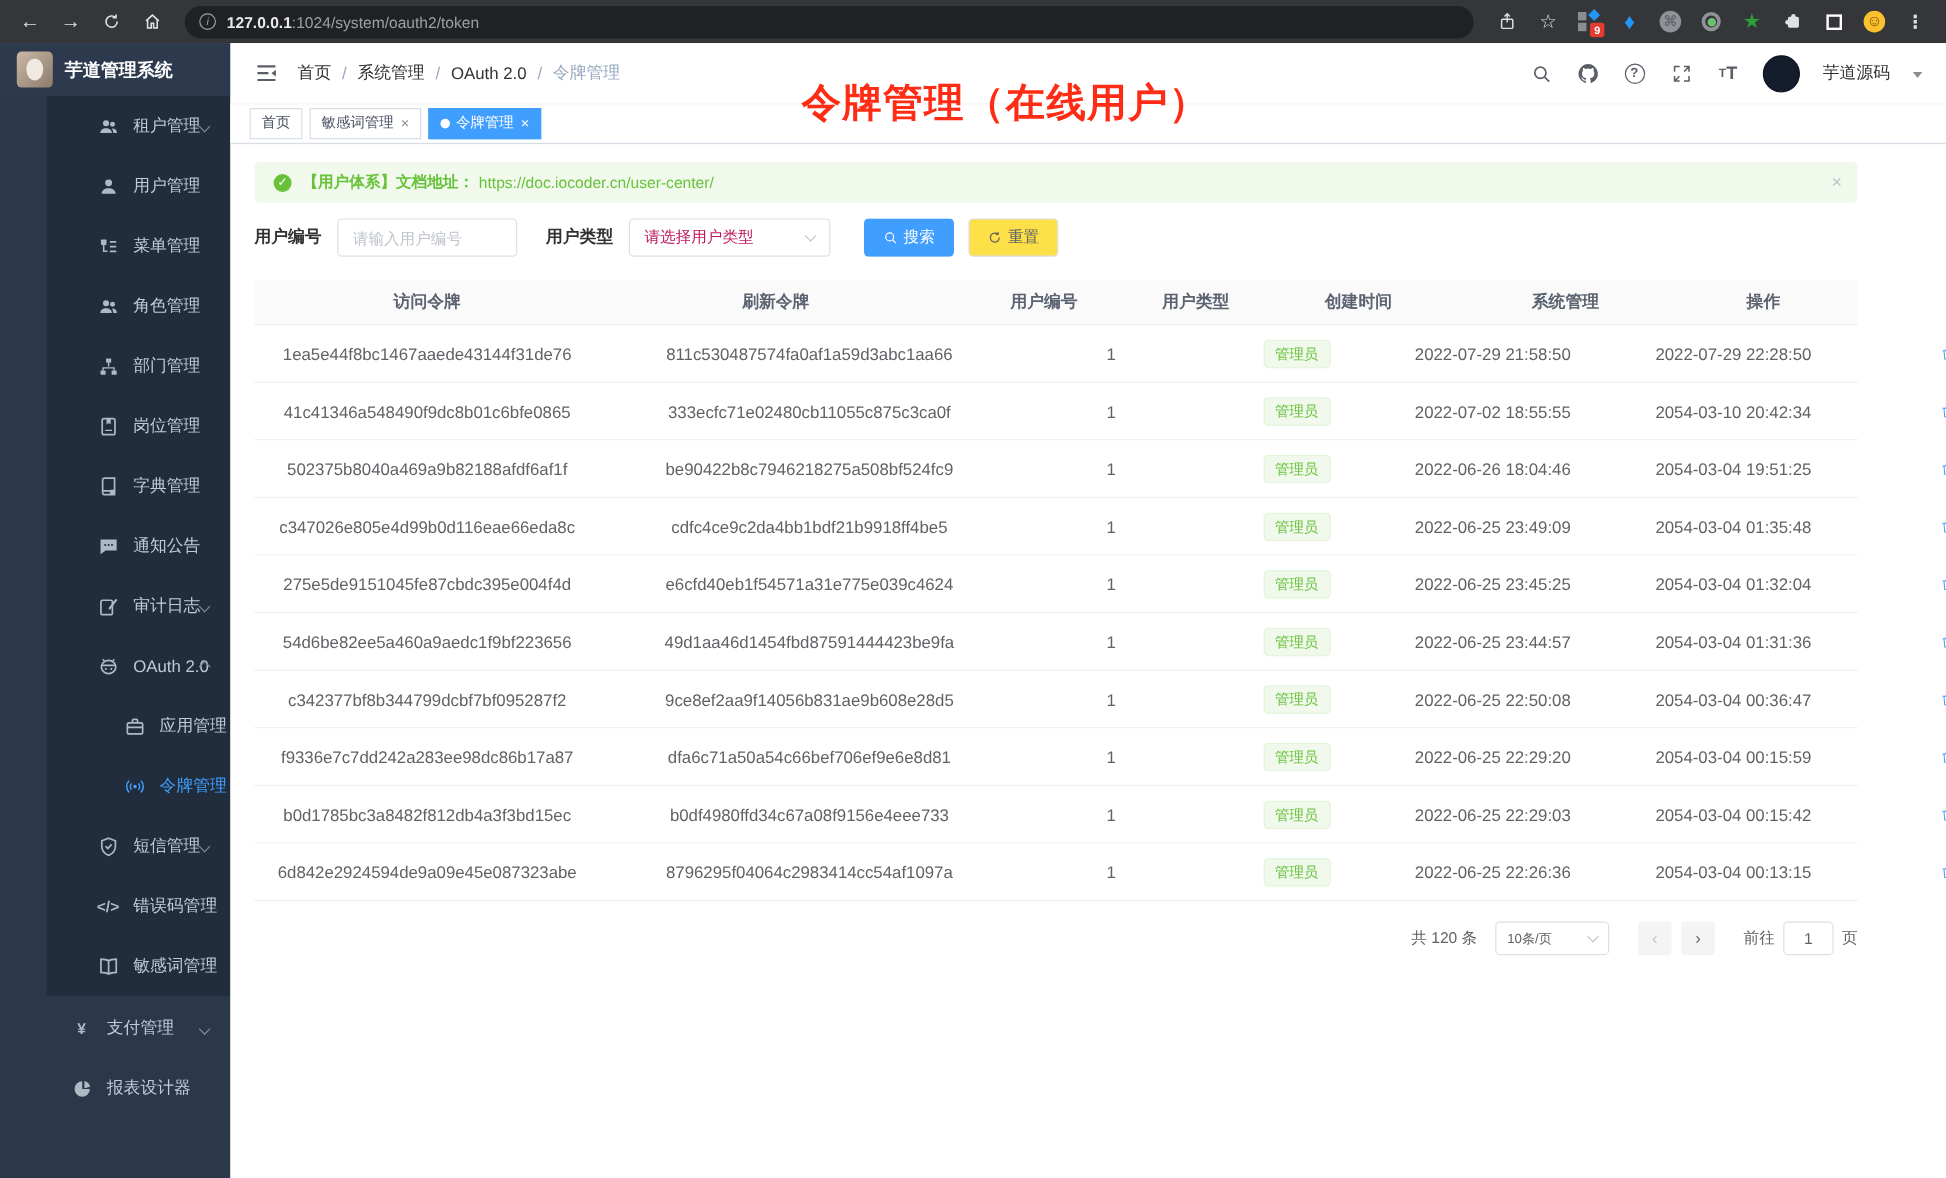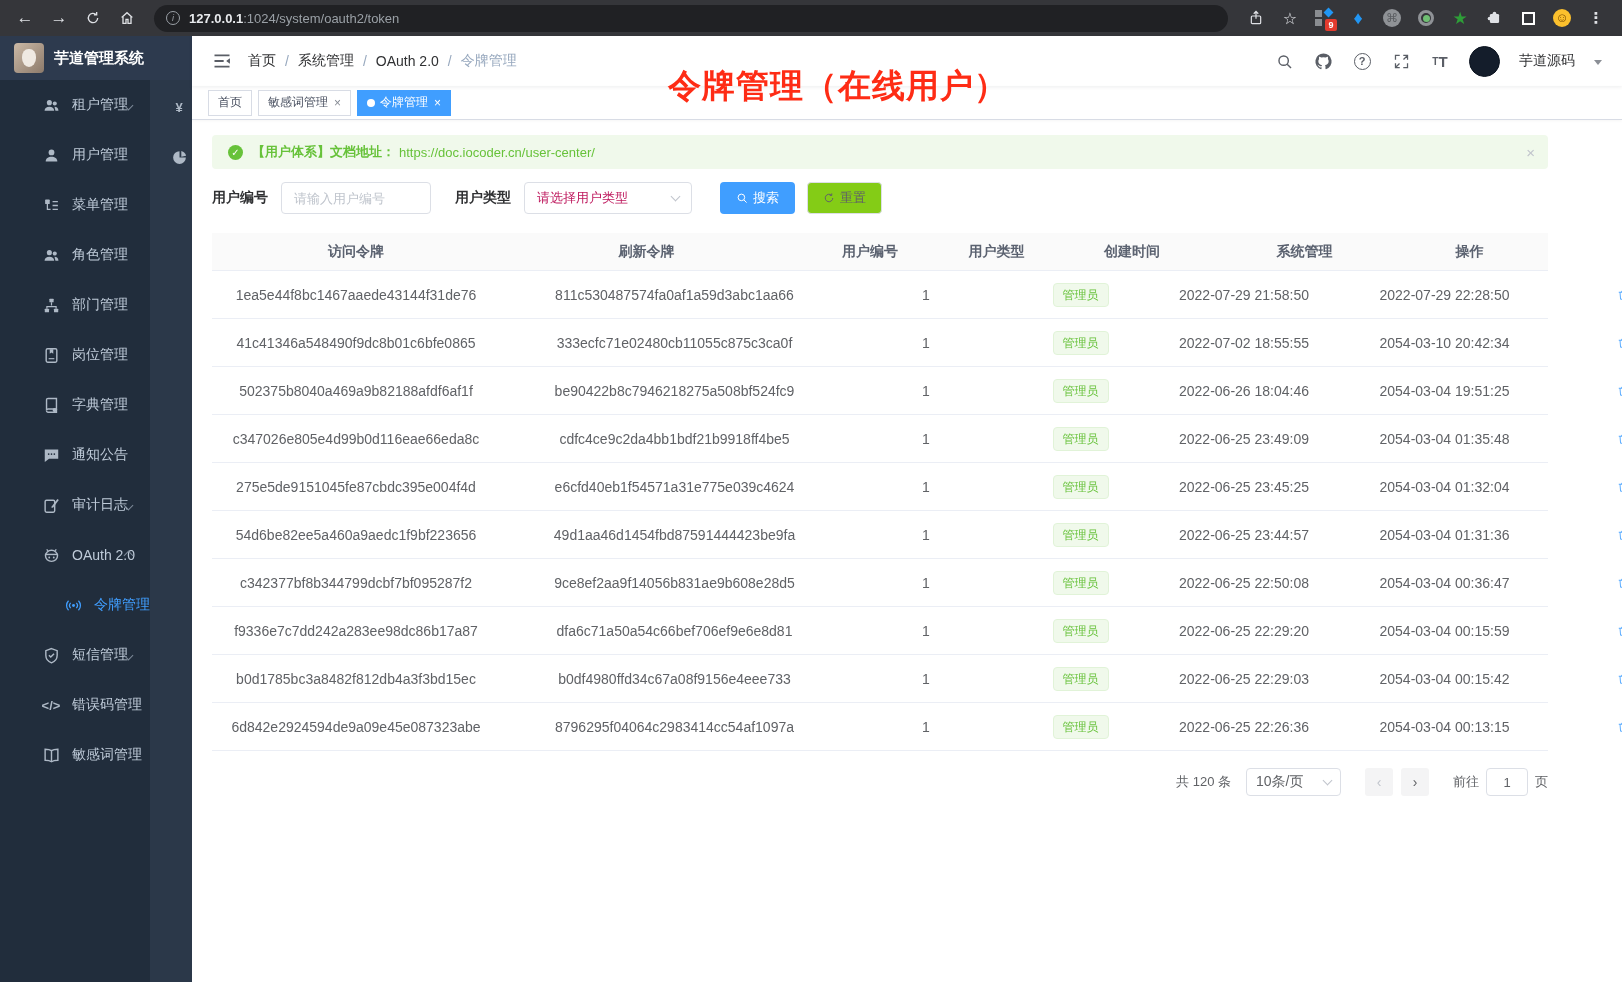--- a/index.html
+++ b/index.html
@@ -32,21 +32,21 @@
 
   
   .app { display:flex; height:946px; }
 
   
   .sidebar { width:192px; flex-shrink:0; display:flex; flex-direction:column; background:#2b3849; color:#bfcbd9; }
   .logo-bar { height:44px; background:#2d3a4e; display:flex; align-items:center; padding:0 14px; gap:10px; cursor:pointer; flex-shrink:0; }
   .logo-img { width:30px; height:30px; border-radius:4px; background:linear-gradient(135deg,#cbb9a6,#8c7a6b); position:relative; flex-shrink:0; }
   .logo-img:after { content:""; position:absolute; left:8px; top:6px; width:14px; height:18px; background:#efe9e2; border-radius:45% 45% 50% 50%; }
   .logo-title { color:#fff; font-size:15px; font-weight:700; white-space:nowrap; }
-  .side-scroll { flex:1; display:flex; flex-direction:row; overflow:hidden; }
+  .side-scroll { flex:1; display:flex; flex-direction:column; overflow:hidden;padding-left:39px; }
   .side-dark { background:#212d3c; }
   .side-light { background:#2b3849; flex:1; padding-top:2px; }
   .side-item { height:50px; display:flex; align-items:center; gap:12px; cursor:pointer; position:relative; font-size:14px; color:#bfcbd9; white-space:nowrap; }
   .side-item .icon { width:18px; height:18px; color:#aeb9c6; display:flex; align-items:center; justify-content:center; flex-shrink:0; }
   .side-item.lv1 { padding-left:20px; }
   .side-item.lv2 { padding-left:42px; }
   .side-item.lv3 { padding-left:64px; }
   .side-item.active { color:#409eff; }
   .side-item.active .icon { color:#409eff; }
   .chev { width:7px; height:7px; border-right:1.6px solid #7d8a99; border-bottom:1.6px solid #7d8a99; display:inline-block; }
@@ -93,36 +93,36 @@
 
   .filters { display:flex; align-items:center; margin-top:13px; height:32px; }
   .flabel { font-weight:700; color:#303133; font-size:14px; margin-right:13px; }
   .f-input { width:150px; height:32px; border:1px solid #dcdfe6; border-radius:4px; padding:0 12px; font-size:13px; color:#606266; outline:none; font-family:inherit; }
   .f-input::placeholder { color:#bfc4cc; }
   .f-select { width:168px; height:32px; border:1px solid #dcdfe6; border-radius:4px; padding:0 12px; display:flex; align-items:center; justify-content:space-between; color:#be185d; font-size:13px; cursor:pointer; }
   .f-select .chev { border-color:#c0c4cc; margin-top:-3px; }
   .gap24 { width:24px; } .gap28 { width:28px; } .gap12 { width:12px; }
   .btn { height:32px; border-radius:4px; display:inline-flex; align-items:center; gap:5px; padding:0 15px; font-size:13px; cursor:pointer; border:1px solid transparent; }
   .btn.primary { background:#409eff; color:#fff; }
-  .btn.plain { background:#84cc16; color:#606266; border-color:#dcdfe6;align-items:center; }
+  .btn.plain { background:#fde047; color:#606266; border-color:#dcdfe6;align-items:center; }
   .btn .bic { display:flex; }
 
   
   .table { width:1336px; margin-top:19px; font-size:14px; color:#606266; }
   .t-header { display:flex; align-items:center; height:38px; background:#fafafa; border-bottom:1px solid #ebeef5; font-weight:600; color:#5b6270; }
   .t-row { display:flex; align-items:center; height:48px; border-bottom:1px solid #ebeef5; background:#fff;gap:28px; }
   .t-cell { text-align:center; overflow:hidden; white-space:nowrap; flex-shrink:0; }
   .ubadge { display:inline-block; background:#f0f9eb; border:1px solid #e1f3d8; color:#67c23a; border-radius:4px; font-size:12px; line-height:1; padding:5px 9px; }
   .act-link { color:#409eff; display:inline-flex; align-items:center; gap:3px; cursor:pointer; font-size:13px; }
   .act-link .icon { display:flex; }
 
   
   .pager { width:1336px; margin-top:17px; display:flex; align-items:center; justify-content:flex-end; font-size:13px; color:#606266; }
   .p-total { margin-right:15px; }
-  .p-size { width:95px; height:28px; border:1px solid #dcdfe6; border-radius:4px; display:flex; align-items:center; justify-content:space-between; padding:0 9px; color:#606266; font-size:14px; cursor:pointer; margin-right:20px; }
+  .p-size { width:95px; height:28px; border:1px solid #dcdfe6; border-radius:4px; display:flex; align-items:center; justify-content:space-between; padding:0 9px; color:#606266; font-size:11px; cursor:pointer; margin-right:20px; }
   .p-size .chev { border-color:#c0c4cc; margin-top:-3px; }
   .p-btn { min-width:28px; height:28px; padding:0 4px; margin:0 4px; border-radius:3px; background:#f4f4f5; color:#606266; display:inline-flex; align-items:center; justify-content:center; cursor:pointer; font-size:13px; }
   .p-btn.activepg { background:#409eff; color:#fff; font-weight:700; }
   .p-btn.more { letter-spacing:1px; color:#8d9095; font-size:10px; font-weight:700; }
   .p-prev { color:#c0c4cc; font-size:14px; }
   .p-next { font-size:14px; }
   .p-goto { margin-left:20px; display:flex; align-items:center; gap:7px; }
   .p-goto input { width:42px; height:28px; border:1px solid #dcdfe6; border-radius:4px; text-align:center; font-size:13px; color:#606266; outline:none; font-family:inherit; }
 </style>
 </head>
@@ -297,20 +297,29 @@
                 <ellipse cx="12" cy="12.5" rx="8.5" ry="7.8" fill="none" stroke="currentColor" stroke-width="2"></ellipse>
                 <path d="M3.8 10.5h16.4" stroke="currentColor" stroke-width="2"></path>
                 <circle cx="8.8" cy="14.8" r="1.3"></circle>
                 <circle cx="15.2" cy="14.8" r="1.3"></circle>
                 <path d="M7 5.3 5.2 3.4M17 5.3l1.8-1.9" stroke="currentColor" stroke-width="1.8"></path>
               </svg>
             </span>
             <span>OAuth 2.0</span>
             <span class="arr chev up"></span>
           </div>
+          <div class="side-item lv3">
+            <span class="icon">
+              <svg viewBox="0 0 24 24" width="17" height="17" fill="currentColor">
+                <rect x="3" y="7.5" width="18" height="13" rx="2" fill="none" stroke="currentColor" stroke-width="2"></rect>
+                <path d="M9 7.5V4.8a1.3 1.3 0 0 1 1.3-1.3h3.4A1.3 1.3 0 0 1 15 4.8v2.7M3 13h18" stroke="currentColor" stroke-width="2" fill="none"></path>
+              </svg>
+            </span>
+            <span>应用管理</span>
+          </div>
           <div class="side-item lv3 active">
             <span class="icon">
               <svg viewBox="0 0 24 24" width="17" height="17" fill="currentColor">
                 <circle cx="12" cy="12" r="2.1"></circle>
                 <path d="M8 8.3a5.4 5.4 0 0 0 0 7.4M16 8.3a5.4 5.4 0 0 1 0 7.4M5 5.2a9.7 9.7 0 0 0 0 13.6M19 5.2a9.7 9.7 0 0 1 0 13.6" fill="none" stroke="currentColor" stroke-width="1.8"></path>
               </svg>
             </span>
             <span>令牌管理</span>
           </div>
           <div class="side-item lv2">

